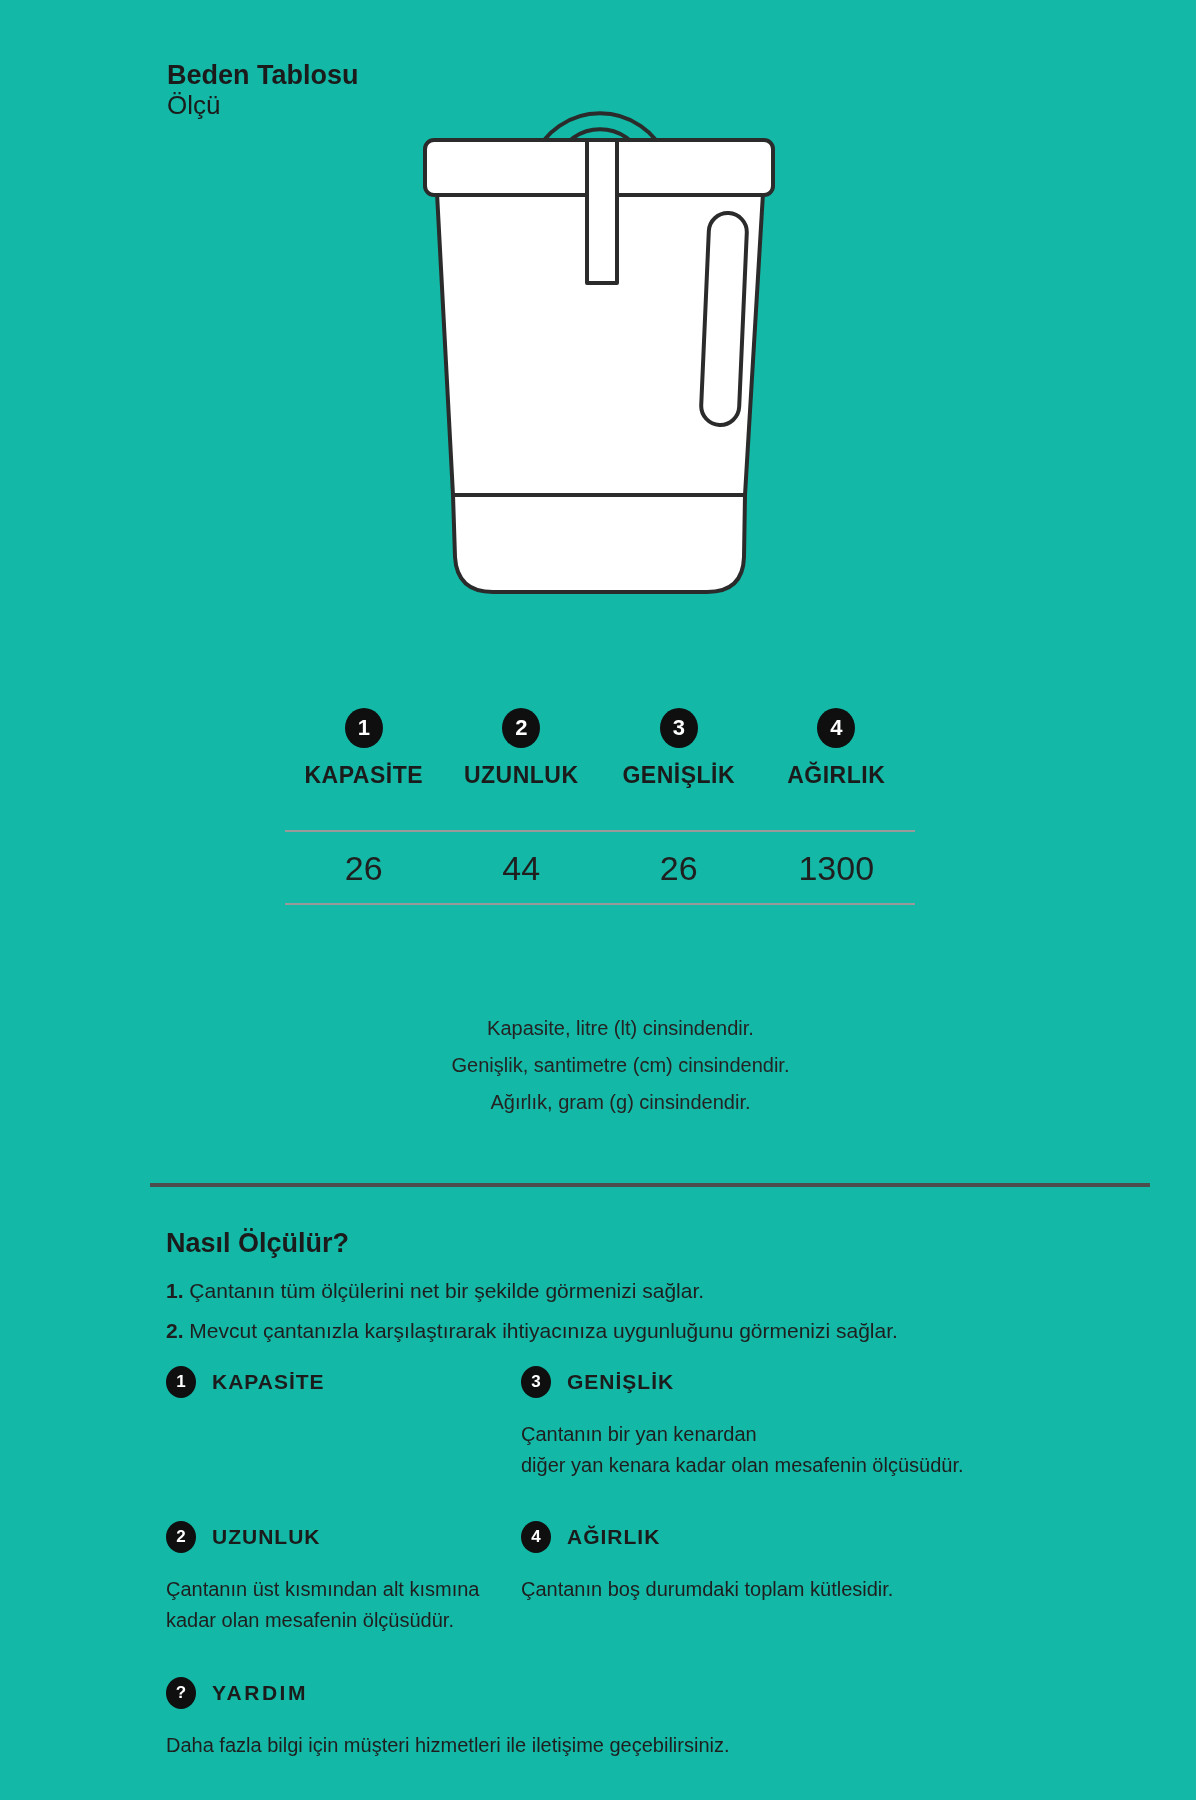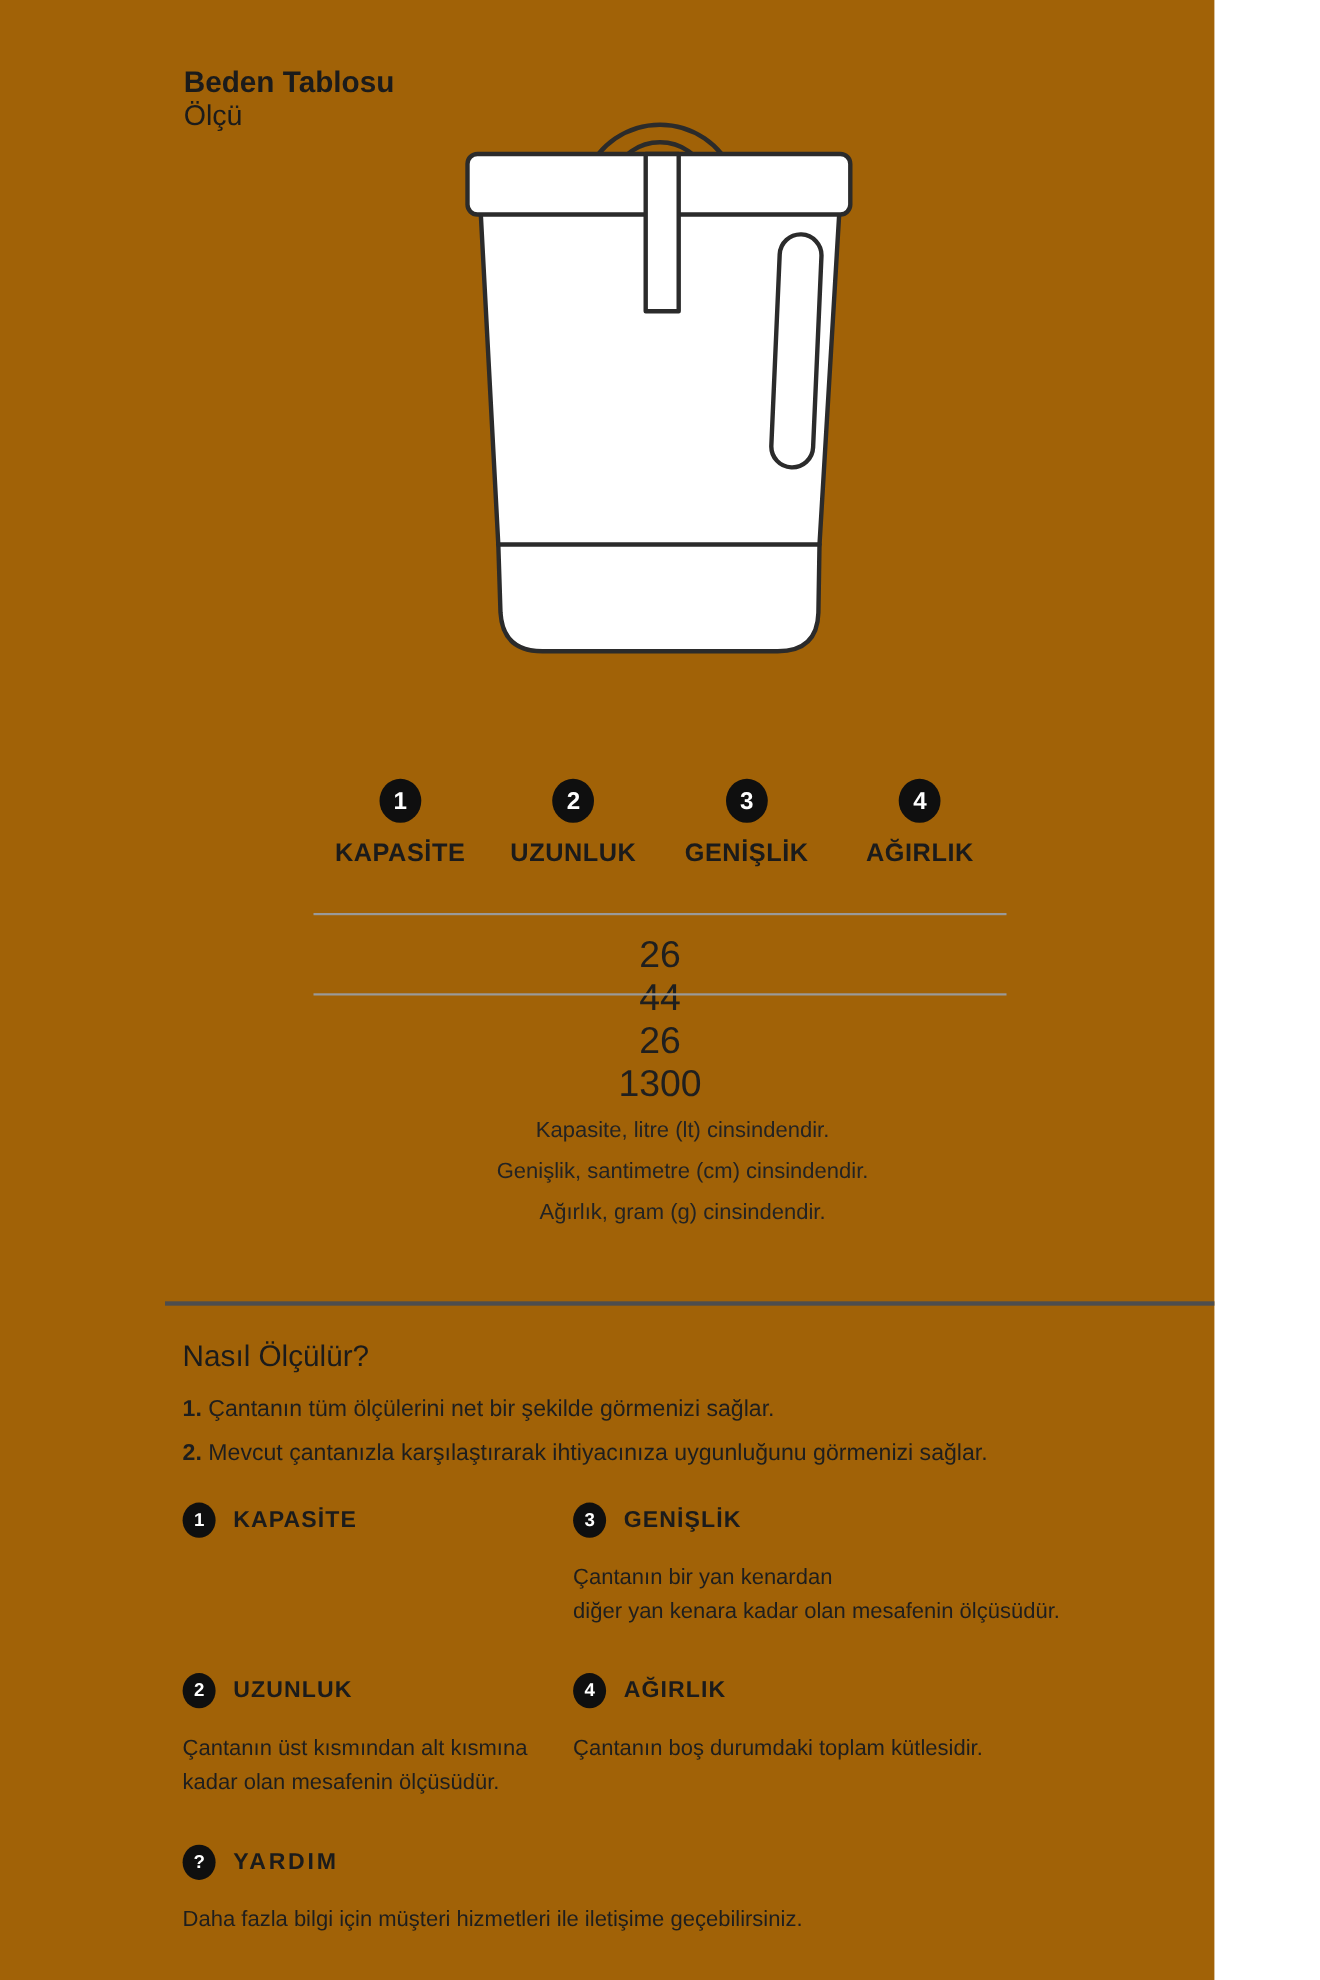--- a/index.html
+++ b/index.html
@@ -1,50 +1,50 @@
 <!DOCTYPE html>
 <html><head>
 <meta charset="utf-8">
 <style>
   * { margin:0; padding:0; box-sizing:border-box; }
   html,body { background:#ffffff; }
   body { font-family:"Liberation Sans","DejaVu Sans",sans-serif; color:#1e1e1e; }
-  .page { position:relative; width:1104px; height:1800px; background:#a16207; overflow:hidden; }
+  .page { position:relative; width:1196px; height:1800px; background:#14b8a6; overflow:hidden; }
 
   
   .hdr { position:absolute; left:167px; top:60px; }
   .hdr h1 { font-size:27px; font-weight:700; line-height:30px; color:#1b1b1b; }
   .hdr .sub { font-size:26px; font-weight:400; line-height:30px; color:#1b1b1b; }
 
   
   .bag { position:absolute; left:405px; top:95px; width:380px; height:510px; }
 
   
   .cols { position:absolute; left:285px; width:630px; display:flex; }
   .cols-head { top:708px; }
   .col { flex:1; display:flex; flex-direction:column; align-items:center; }
   .badge { width:38px; height:40px; border-radius:50%; background:#0f0f0f; color:#fff;
            display:flex; align-items:center; justify-content:center;
            font-size:22px; font-weight:700; }
   .col-label { margin-top:14px; font-size:23px; font-weight:700; letter-spacing:0.5px; color:#1b1b1b; }
   .tline { position:absolute; left:285px; width:630px; height:2px; background:#9a9a9a; }
   .tline.l1 { top:830px; } .tline.l2 { top:903px; }
-  .cols-vals { top:849px;flex-direction:column; }
+  .cols-vals { top:849px; }
   .cell-val { flex:1; text-align:center; font-size:34px; font-weight:400; color:#1f1f1f; }
 
   
   .units { position:absolute; left:0; top:1010px; width:1200px; text-align:center; }
   .units span { display:block; font-size:20px; line-height:37px; color:#232323;margin-left:41px; }
 
   
   .divider { position:absolute; left:150px; top:1183px; width:1000px; height:4px; background:#4d4d4d; }
 
   
   .howto { position:absolute; left:166px; top:1218px; }
-  .howto h2 { font-size:27px; font-weight:400; margin-bottom:20px; color:#1b1b1b; }
+  .howto h2 { font-size:27px; font-weight:700; margin-bottom:20px; color:#1b1b1b;margin-top:10px; }
   .instr { font-size:21px; line-height:24px; margin-bottom:16px; color:#1e1e1e; white-space:nowrap; }
   .instr b { font-weight:700; }
 
   
   .def { position:absolute; }
   .def-head { display:flex; align-items:center; gap:16px; }
   .badge-sm { width:30px; height:32px; border-radius:50%; background:#0f0f0f; color:#fff;
               display:flex; align-items:center; justify-content:center;
               font-size:17px; font-weight:700; flex:0 0 auto; }
   .def-label { font-size:21px; font-weight:700; letter-spacing:1px; color:#1b1b1b; }

